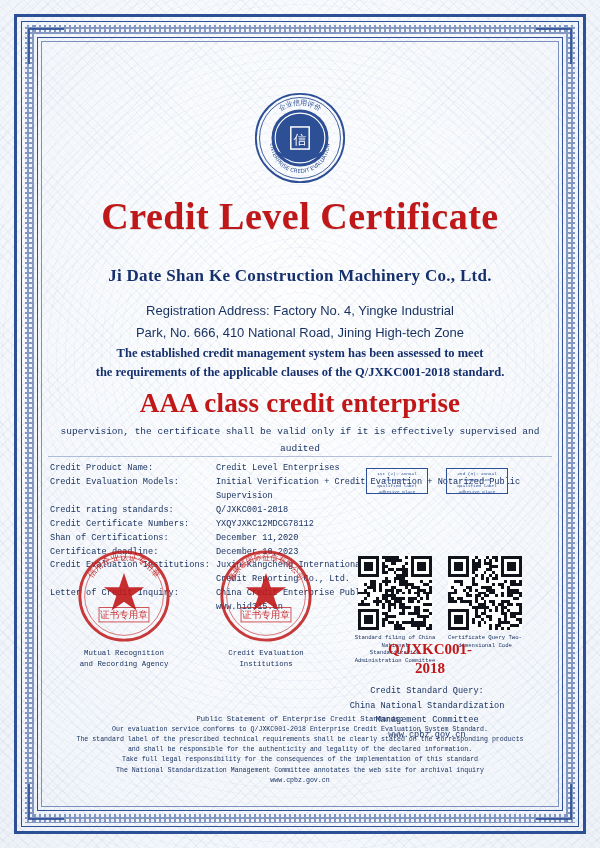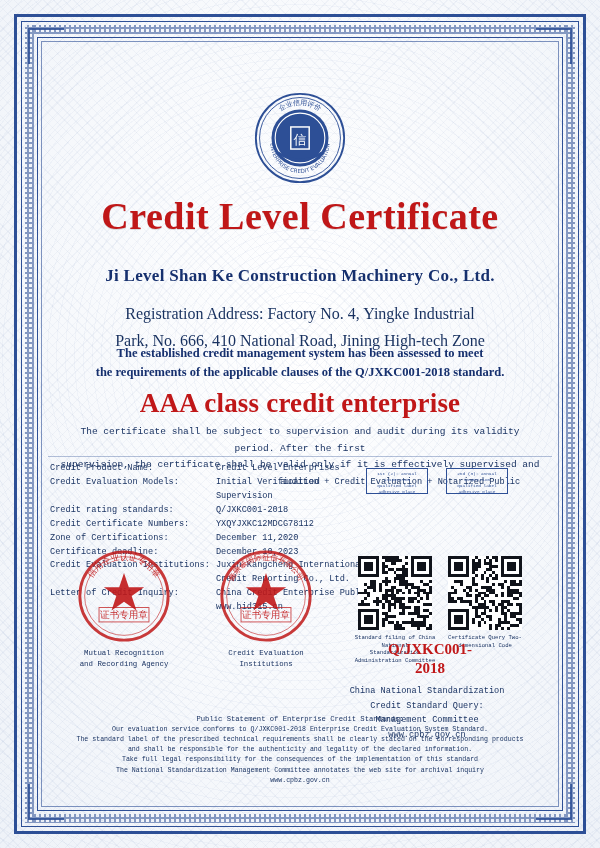--- a/index.html
+++ b/index.html
@@ -76,22 +76,22 @@
     position:absolute;top:196px;left:0;right:0;text-align:center;
     font-family:"Liberation Mono", monospace;
     font-size:11.5px;color:#14203f;letter-spacing:.2px;
   }
   .company{
     position:absolute;top:218px;left:0;right:0;text-align:center;
     font-size:17px;font-weight:bold;color:#16306e;letter-spacing:.3px;
   }
   .addr{
     position:absolute;top:252px;left:26px;right:26px;text-align:center;
-    font-family:Liberation Serif, serif;
-    font-size:16px;color:#17305f;line-height:1.7;
+    font-family:Liberation Sans, sans-serif;
+    font-size:13px;color:#17305f;line-height:1.7;
   }
   .statement{
     position:absolute;top:296px;left:24px;right:24px;text-align:center;
     font-size:12.5px;color:#16306e;line-height:1.55;font-weight:bold;
   }
   .grade{
     position:absolute;top:340px;left:0;right:0;text-align:center;
     font-size:27px;font-weight:bold;color:#c01718;letter-spacing:.2px;
   }
   .supervision{
@@ -180,36 +180,35 @@
         <text font-size="7.5" fill="#2d4f96" font-family="DejaVu Sans, sans-serif">
           <textPath href="#arcTop" startOffset="50%" text-anchor="middle">企业信用评价</textPath>
         </text>
         <text font-size="6" fill="#2d4f96" font-family="DejaVu Sans, sans-serif">
           <textPath href="#arcBot" startOffset="50%" text-anchor="middle">ENTERPRISE CREDIT EVALUATION</textPath>
         </text>
       </svg>
     </div>
 
     <div class="title">Credit Level Certificate</div>
-    <div class="company">Ji Level Shan Ke Construction Machinery Co., Ltd.</div>
+    <div class="company">Ji Date Shan Ke Construction Machinery Co., Ltd.</div>
 
     <div class="addr">
       <div>Registration Address: Factory No. 4, Yingke Industrial</div>
       <div>Park, No. 666, 410 National Road, Jining High-tech Zone</div>
     </div>
 
     <div class="statement">
       <div>The established credit management system has been assessed to meet</div>
       <div>the requirements of the applicable clauses of the Q/JXKC001-2018 standard.</div>
     </div>
 
     <div class="grade">AAA class credit enterprise</div>
 
     <div class="supervision">
-      <div>The certificate shall be subject to supervision and audit during its validity period. After the first</div>
       <div>supervision, the certificate shall be valid only if it is effectively supervised and audited</div>
     </div>
 
     <div class="divider"></div>
 
     <div class="details">
       <table>
         <tbody>
           <tr>
             <td class="k">Credit Product Name:</td>
@@ -221,21 +220,21 @@
           </tr>
           <tr>
             <td class="k">Credit rating standards:</td>
             <td class="v">Q/JXKC001-2018</td>
           </tr>
           <tr>
             <td class="k">Credit Certificate Numbers:</td>
             <td class="v">YXQYJXKC12MDCG78112</td>
           </tr>
           <tr>
-            <td class="k">Zone of Certifications:</td>
+            <td class="k">Shan of Certifications:</td>
             <td class="v">December 11,2020</td>
           </tr>
           <tr>
             <td class="k">Certificate deadline:</td>
             <td class="v">December 10,2023</td>
           </tr>
           <tr>
             <td class="k">Credit Evaluation Institutions:</td>
             <td class="v" style="white-space:pre-line">Juxin Kangcheng International
 Credit Reporting Co., Ltd.</td>
@@ -915,22 +914,22 @@
       </div>
     <div class="qrcap" style="left:389px;top:586px;">
       <div>Certificate Query Two-</div>
       <div>dimensional Code</div>
     </div>
 
     <div class="certno" style="white-space:pre-line">Q/JXKC001-
 2018</div>
 
     <div class="query">
+      <div>Credit Standard Query:</div>
       <div>China National Standardization</div>
-      <div>Credit Standard Query:</div>
       <div>Management Committee</div>
       <div>www.cpbz.gov.cn</div>
     </div>
 
     <div class="footer">
       <div class="fh">Public Statement of Enterprise Credit Standards:</div>
       <div>Our evaluation service conforms to Q/JXKC001-2018 Enterprise Credit Evaluation System Standard.</div>
       <div>The standard label of the prescribed technical requirements shall be clearly stated on the corresponding products</div>
       <div>and shall be responsible for the authenticity and legality of the declared information.</div>
       <div>Take full legal responsibility for the consequences of the implementation of this standard</div>

